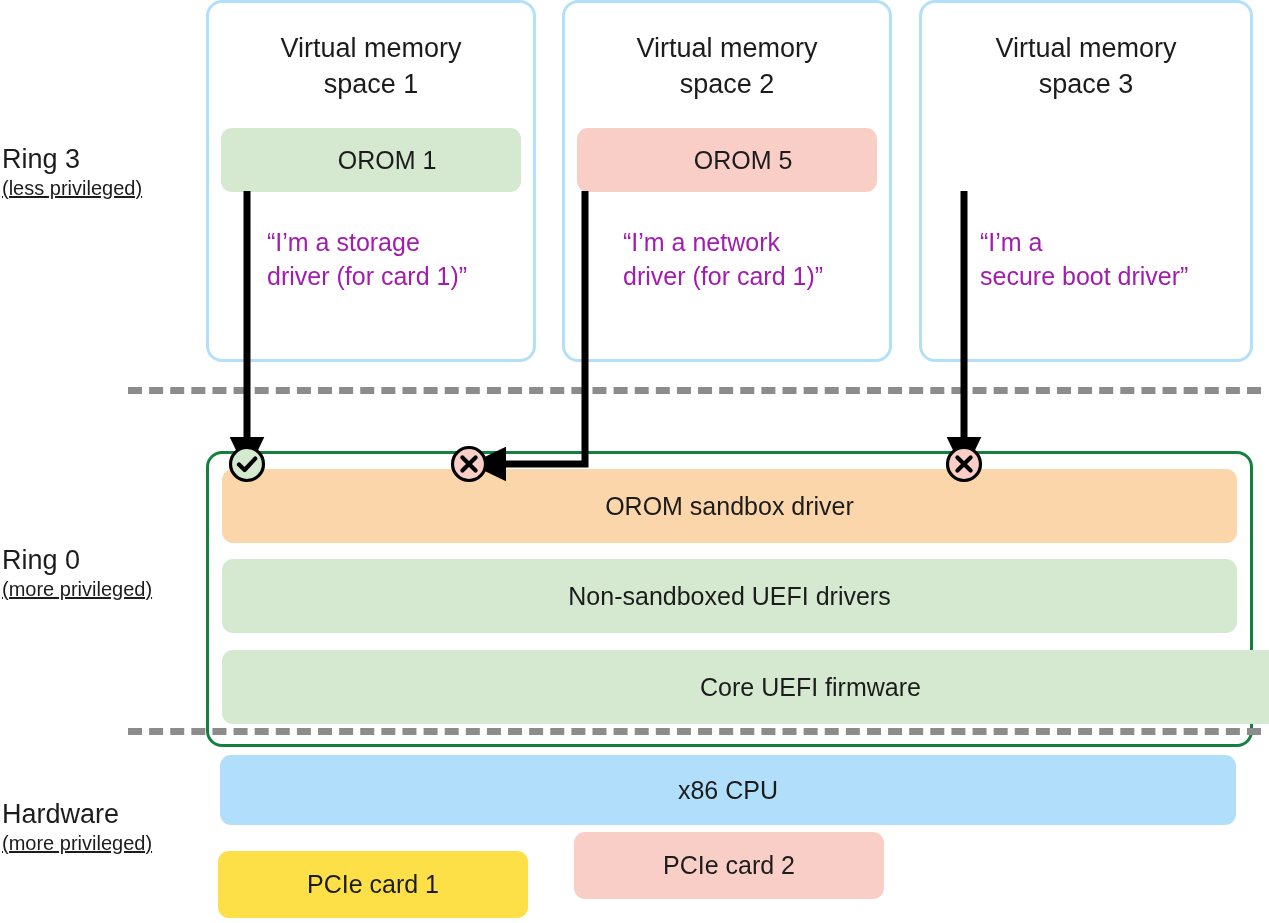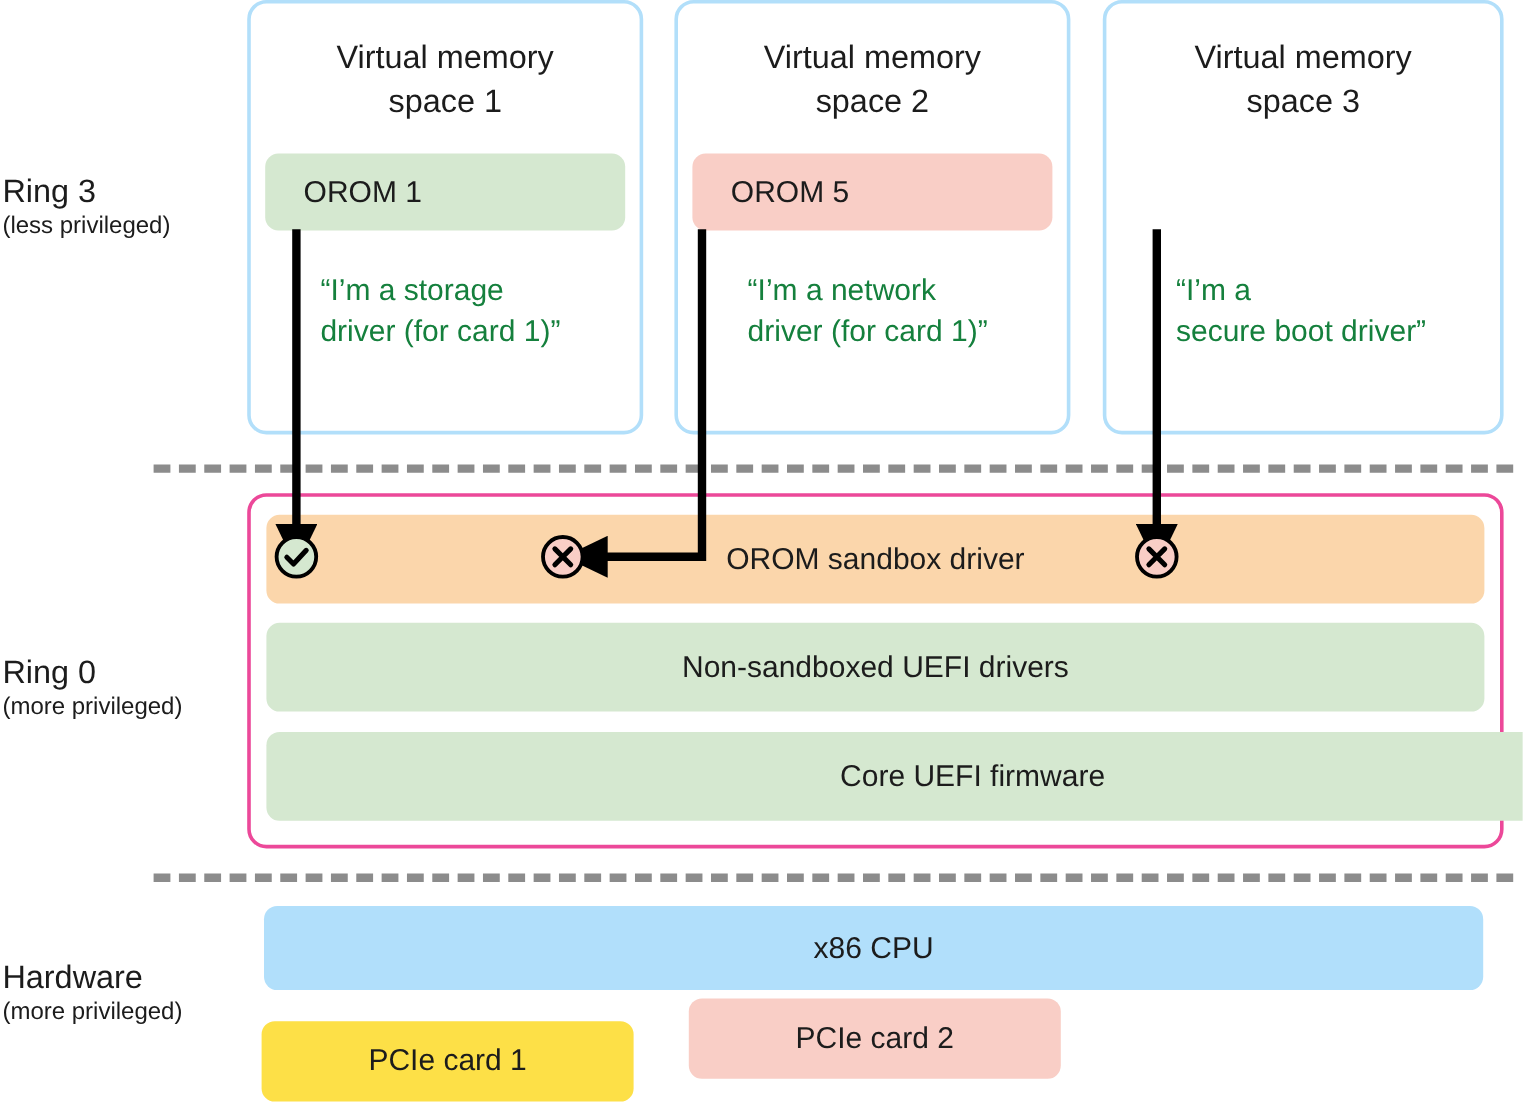--- a/index.html
+++ b/index.html
@@ -30,20 +30,21 @@
   }
   .ring-label .ring-title {
     font-size: 27px;
     color: #1c1c1c;
     display: block;
   }
   .ring-label .ring-sub {
     font-size: 20px;
     color: #1c1c1c;
     display: block;
+    text-decoration: underline;
   }
 
   
   .bar {
     position: absolute;
     border-radius: 11px;
     display: flex;
     align-items: center;
     justify-content: center;
     box-sizing: border-box;
@@ -75,43 +76,45 @@
   }
   .orom-bar {
     position: absolute;
     left: 12px;
     right: 12px;
     top: 125px;
     height: 64px;
     border-radius: 11px;
     display: flex;
     align-items: center;
+    justify-content: center;
     font-size: 25px;
     color: #1c1c1c;
     padding-left: 32px;
   }
   .vm-quote {
     position: absolute;
     left: 58px;
     right: 12px;
     top: 222px;
     font-size: 25px;
     line-height: 1.36;
-    color: #15803d;
+    color: #a21caf;
     white-space: pre-line;
     text-align: left;
   }
 
   
   .ring0-card {
     position: absolute;
     box-sizing: border-box;
-    border: 3px solid #ec4899;
+    border: 3px solid #15803d;
     border-radius: 16px;
     background: #ffffff;
+    margin-top: 40px;
   }
 
   
   .dashed {
     position: absolute;
     height: 0;
     border-top: 7px dashed #8c8c8c;
   }
 
   

